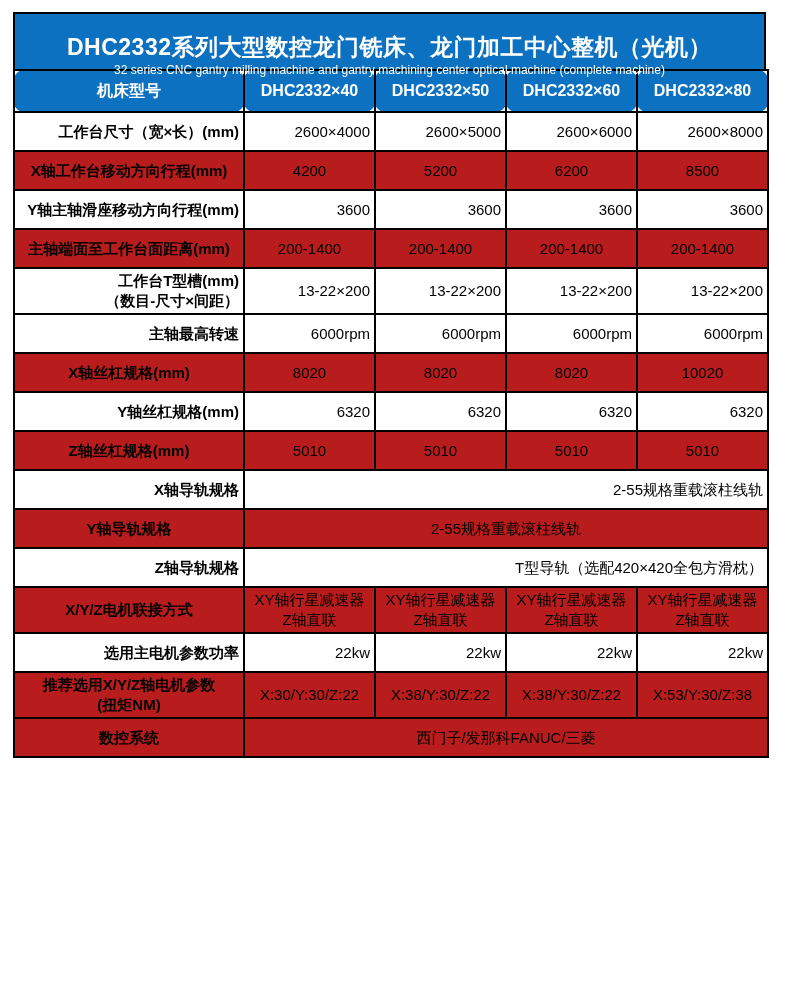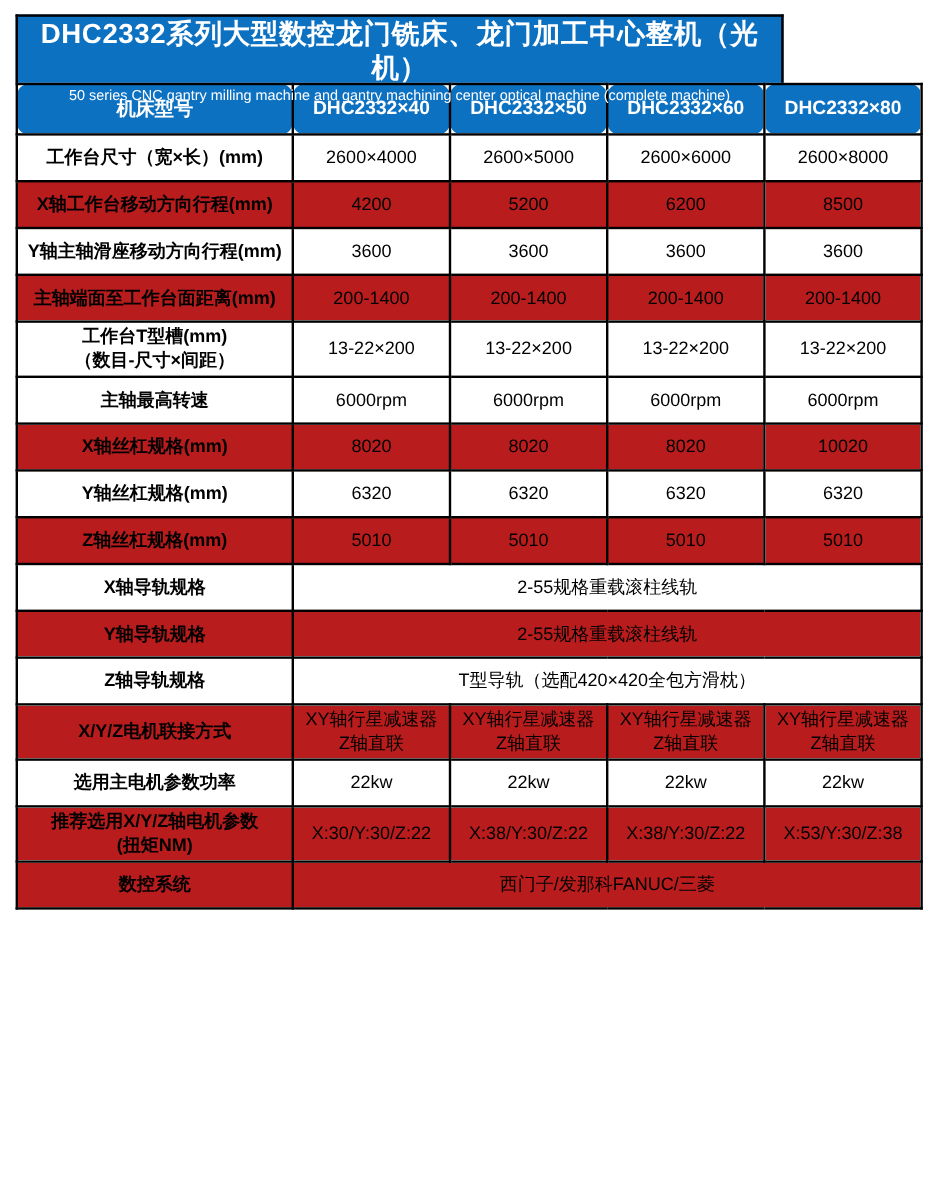--- a/index.html
+++ b/index.html
@@ -14,28 +14,28 @@
     background: #ffffff;
     box-sizing: border-box;
     padding: 12px 0 0 13px;
   }
   .sheet {
     width: 756px;
   }
   
   .title-block {
     box-sizing: border-box;
-    width: 640px;
+    width: 753px;
     height: 57px;
     background: #0d71c2;
     border: 2px solid #000000;
     border-bottom: none;
     color: #ffffff;
     text-align: center;
-    padding-top: 0;
+    padding-top: 19px;
   }
   .title-block .title {
     font-size: 23px;
     font-weight: bold;
     letter-spacing: 0.5px;
     line-height: 28px;
   }
   .title-block .subtitle {
     font-size: 12px;
     line-height: 16px;
@@ -67,32 +67,32 @@
   }
   table.spec tbody td {
     height: 39px;
     font-size: 15px;
     line-height: 20px;
     color: #000000;
   }
   table.spec tbody td.label-cell {
     font-weight: bold;
   }
-  table.spec tbody tr.white td { background: #ffffff; }
+  table.spec tbody tr.white td { background: #ffffff; text-align: right; }
   table.spec tbody tr.gray  td { background: #b91c1c; }
 </style>
 </head>
 <body>
 
 <div class="page">
   <div class="sheet">
 
     <div class="title-block">
       <div class="title">DHC2332系列大型数控龙门铣床、龙门加工中心整机（光机）</div>
-      <div class="subtitle">50 series CNC gantry milling machine and gantry machining center optical machine (complete machine)</div>
+      <div class="subtitle">32 series CNC gantry milling machine and gantry machining center optical machine (complete machine)</div>
     </div>
 
     <table class="spec">
       <colgroup>
         <col class="c-label">
         <col>
           <col>
           <col>
           <col>
       </colgroup>

